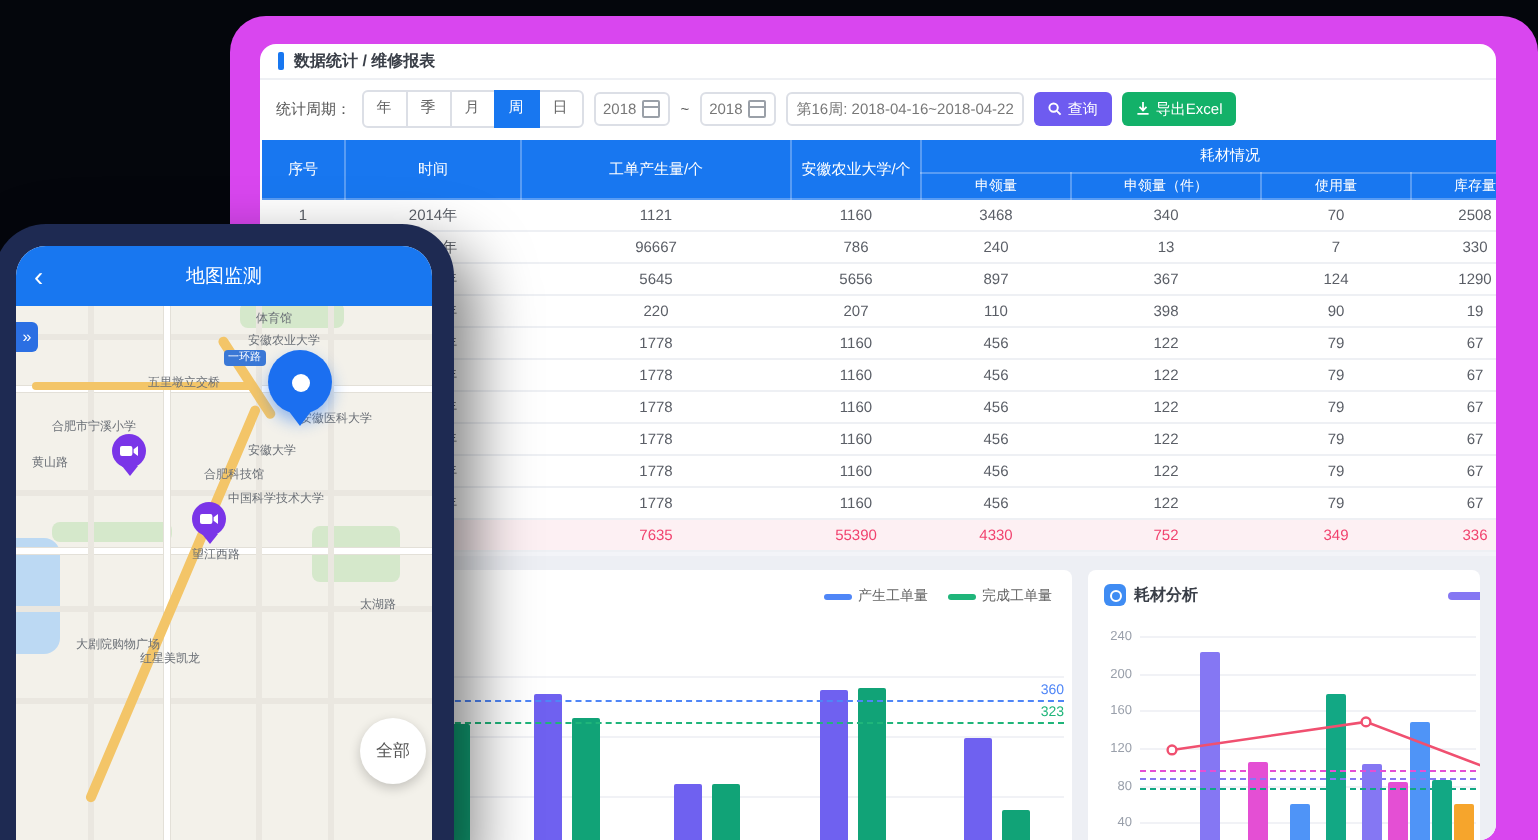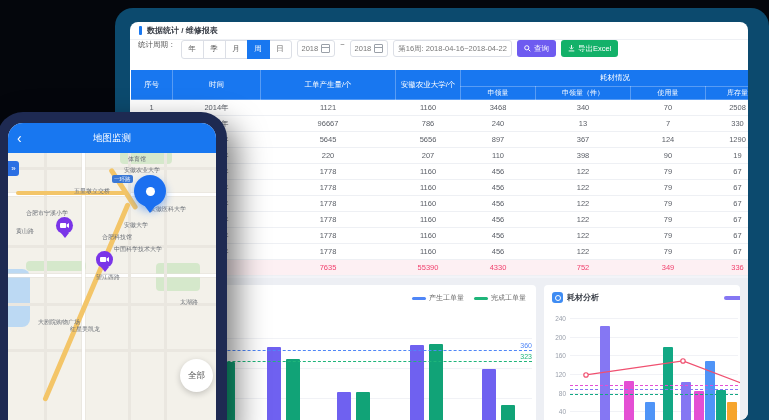--- a/index.html
+++ b/index.html
@@ -1,26 +1,26 @@
 <!DOCTYPE html>
 <html><head>
 <meta charset="utf-8">
 <style>
   html,body{margin:0;padding:0;background:#04060c;}
   .stage{position:relative;width:769px;height:420px;overflow:hidden;background:#04060c;
          font-family:"Liberation Sans","DejaVu Sans",sans-serif;}
   
   .laptop{position:absolute;left:115px;top:8px;width:654px;height:412px;
-          background:#0c4a6e;border-radius:18px 18px 0 0;}
+          background:#d946ef;border-radius:18px 18px 0 0;}
   .window{position:absolute;left:15px;top:14px;width:618px;height:398px;background:#fff;
           border-radius:8px;overflow:hidden;}
   .crumb{height:17px;display:flex;align-items:center;padding-left:9px;border-bottom:1px solid #eef0f4;}
   .crumb-bar{width:3px;height:9px;background:#1877f0;margin-right:5px;border-radius:1px;}
   .crumb-text{font-size:8px;font-weight:bold;color:#3a3f48;}
-  .filters{height:29px;display:flex;align-items:flex-start;padding:0 8px;gap:5px;font-size:7.5px;color:#555;}
+  .filters{height:29px;display:flex;align-items:center;padding:0 8px;gap:5px;font-size:7.5px;color:#555;}
   .seg{display:flex;}
   .seg .segbtn{width:21px;height:17px;line-height:15px;text-align:center;border:1px solid #dcdfe6;
           background:#fff;color:#666;font-size:7.5px;margin-left:-1px;cursor:pointer;}
   .seg .segbtn:first-child{border-radius:3px 0 0 3px;margin-left:0;}
   .seg .segbtn:last-child{border-radius:0 3px 3px 0;}
   .seg .segbtn.active{background:#1877f0;border-color:#1877f0;color:#fff;position:relative;}
   .fld{height:15px;border:1px solid #dcdfe6;border-radius:3px;display:flex;align-items:center;
        padding:0 4px;gap:3px;background:#fff;color:#777;white-space:nowrap;}
   .cal{width:7px;height:7px;border:1px solid #9aa0a8;border-radius:1px;position:relative;flex:none;}
   .cal:before{content:"";position:absolute;left:0;right:0;top:1.5px;border-top:1px solid #9aa0a8;}

